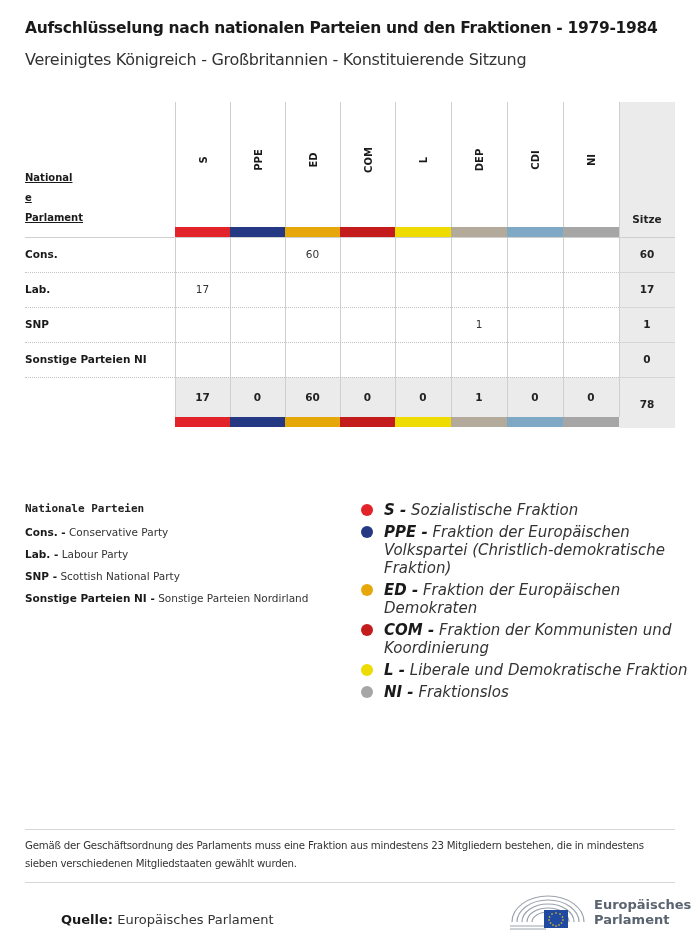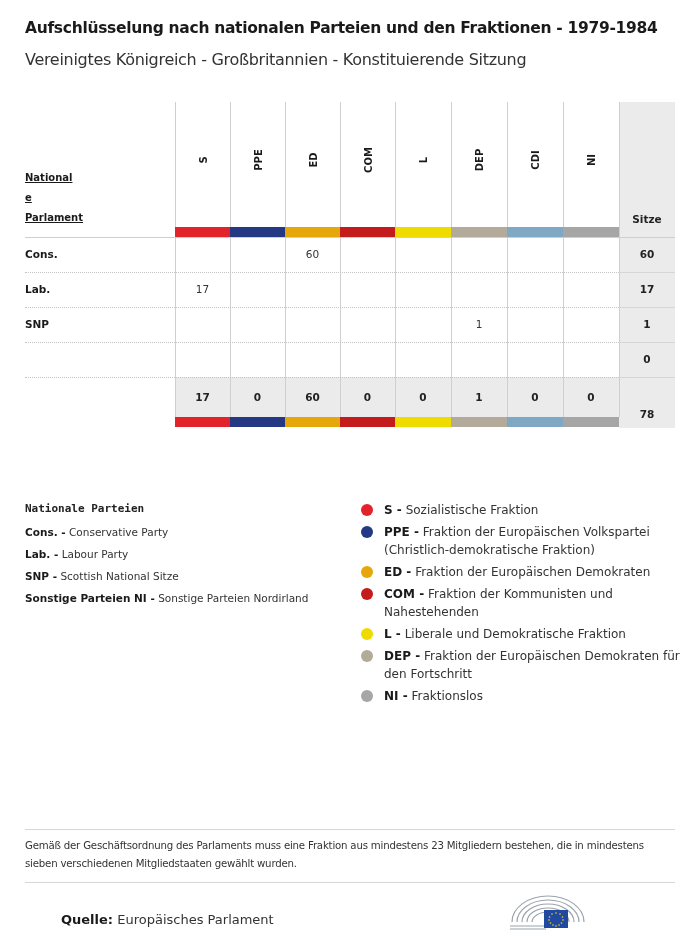--- a/index.html
+++ b/index.html
@@ -17,29 +17,29 @@
   .hdr-label { position: absolute; left: 0; top: 66px; font-size: 10px; font-weight: bold; line-height: 20px; color: #1a1a1a; text-decoration: underline; }
   .sitze-lbl { position: absolute; left: 594px; top: 111px; width: 56px; text-align: center; font-size: 10.5px; font-weight: bold; }
   .hsolid { position: absolute; left: 0; top: 135px; width: 650px; height: 1px; background: #cfcfcf; }
   .row { position: absolute; left: 0; width: 650px; height: 35px; }
   .row .rlabel { position: absolute; left: 0; top: 0; line-height: 35px; font-size: 10.5px; font-weight: bold; color: #1a1a1a; }
   .row .cell { position: absolute; top: 0; width: 55px; text-align: center; line-height: 35px; font-size: 10.5px; color: #333; }
   .row .sum { position: absolute; left: 594px; width: 56px; top: 0; text-align: center; line-height: 35px; font-size: 10.5px; font-weight: bold; }
   .dotline { position: absolute; left: 0; width: 594px; height: 0; border-top: 1px dotted #c4c4c4; }
   .sline { position: absolute; left: 594px; width: 56px; height: 1px; background: #d6d6d6; }
   .tot { position: absolute; top: 275px; width: 55px; text-align: center; line-height: 40px; font-size: 10.5px; font-weight: bold; }
-  .grand { position: absolute; left: 594px; top: 292px; width: 56px; text-align: center; line-height: 40px; font-size: 10.5px; font-weight: bold; }
+  .grand { position: absolute; left: 594px; top: 282px; width: 56px; text-align: center; line-height: 40px; font-size: 10.5px; font-weight: bold; }
 
   .legend-left { position: absolute; left: 25px; top: 502px; }
   .legend-left h3 { font-family: "DejaVu Sans Mono", monospace; font-size: 11px; font-weight: bold; margin-bottom: 6px; }
   .legend-left .li { font-size: 10.5px; line-height: 22px; color: #333; }
   .legend-left .li b { color: #1a1a1a; margin-top: 6px; }
   .legend-right { position: absolute; left: 360px; top: 501px; width: 330px; }
   .legend-right h3 { font-size: 10.5px; font-weight: bold; margin-bottom: 8px; color: #1a1a1a; }
-  .gi { position: relative; padding-left: 24px; font-size: 12px; line-height: 18px; color: #333; margin-bottom: 4px; }
+  .gi { position: relative; padding-left: 24px; font-size: 15px; line-height: 18px; color: #333; margin-bottom: 4px; font-style: italic; }
   .gi .dot { position: absolute; left: 1px; top: 3px; width: 12px; height: 12px; border-radius: 50%; }
   .gi b { color: #1a1a1a; }
 
   .hr1 { position: absolute; left: 25px; top: 829px; width: 650px; height: 1px; background: #d6d6d6; }
   .note { position: absolute; left: 25px; top: 837px; width: 650px; font-size: 10.2px; line-height: 18px; color: #333; letter-spacing: -0.2px; }
   .hr2 { position: absolute; left: 25px; top: 882px; width: 650px; height: 1px; background: #d6d6d6; }
   .source { position: absolute; left: 25px; top: 912px; font-size: 13px; color: #333; }
   .source b { color: #1a1a1a; margin-left: 36px; }
   .logo { position: absolute; left: 508px; top: 892px; width: 170px; height: 40px; }
   .logo-text { position: absolute; left: 86px; top: 5px; font-size: 13px; font-weight: bold; color: #5a6470; line-height: 15px; }
@@ -145,20 +145,21 @@
       <div class="cell" style="left: 315px; width: 55px;"></div>
       <div class="cell" style="left: 370px; width: 56px;"></div>
       <div class="cell" style="left: 426px; width: 56px;">1</div>
       <div class="cell" style="left: 482px; width: 56px;"></div>
       <div class="cell" style="left: 538px; width: 56px;"></div>
       <div class="sum">1</div>
     </div>
     <div class="dotline" style="top: 240px;"></div>
     <div class="sline" style="top: 240px;"></div>
     <div class="row" style="top: 240px;">
+      <div class="rlabel">Sonstige Parteien NI</div>
       <div class="cell" style="left: 150px; width: 55px;"></div>
       <div class="cell" style="left: 205px; width: 55px;"></div>
       <div class="cell" style="left: 260px; width: 55px;"></div>
       <div class="cell" style="left: 315px; width: 55px;"></div>
       <div class="cell" style="left: 370px; width: 56px;"></div>
       <div class="cell" style="left: 426px; width: 56px;"></div>
       <div class="cell" style="left: 482px; width: 56px;"></div>
       <div class="cell" style="left: 538px; width: 56px;"></div>
       <div class="sum">0</div>
     </div>
@@ -173,33 +174,32 @@
     <div class="tot" style="left: 482px; width: 56px;">0</div>
     <div class="tot" style="left: 538px; width: 56px;">0</div>
     <div class="grand">78</div>
   </div>
 
 <div class="legend-left">
   <h3>Nationale Parteien</h3>
   <div id="lp">
       <div class="li"><b>Cons. -</b> <span>Conservative Party</span></div>
       <div class="li"><b>Lab. -</b> <span>Labour Party</span></div>
-      <div class="li"><b>SNP -</b> <span>Scottish National Sitze</span></div>
+      <div class="li"><b>SNP -</b> <span>Scottish National Party</span></div>
       <div class="li"><b>Sonstige Parteien NI -</b> <span>Sonstige Parteien Nordirland</span></div>
     </div>
 </div>
 
 <div class="legend-right">
   <div id="lg">
       <div class="gi"><span class="dot" style="background: rgb(226, 36, 42);"></span><b>S -</b> <span>Sozialistische Fraktion</span></div>
       <div class="gi"><span class="dot" style="background: rgb(37, 56, 131);"></span><b>PPE -</b> <span>Fraktion der Europäischen Volkspartei (Christlich-demokratische Fraktion)</span></div>
       <div class="gi"><span class="dot" style="background: rgb(230, 167, 10);"></span><b>ED -</b> <span>Fraktion der Europäischen Demokraten</span></div>
-      <div class="gi"><span class="dot" style="background: rgb(196, 27, 29);"></span><b>COM -</b> <span>Fraktion der Kommunisten und Nahestehenden</span></div>
+      <div class="gi"><span class="dot" style="background: rgb(196, 27, 29);"></span><b>COM -</b> <span>Fraktion der Kommunisten und Koordinierung</span></div>
       <div class="gi"><span class="dot" style="background: rgb(238, 219, 0);"></span><b>L -</b> <span>Liberale und Demokratische Fraktion</span></div>
-      <div class="gi"><span class="dot" style="background: rgb(179, 170, 156);"></span><b>DEP -</b> <span>Fraktion der Europäischen Demokraten für den Fortschritt</span></div>
       <div class="gi"><span class="dot" style="background: rgb(166, 166, 166);"></span><b>NI -</b> <span>Fraktionslos</span></div>
     </div>
 </div>
 
 <div class="hr1"></div>
 <div class="note">Gemäß der Geschäftsordnung des Parlaments muss eine Fraktion aus mindestens 23 Mitgliedern bestehen, die in mindestens sieben verschiedenen Mitgliedstaaten gewählt wurden.</div>
 <div class="hr2"></div>
 <div class="source"><b>Quelle:</b> <span>Europäisches Parlament</span></div>
 
 <div class="logo">
@@ -221,13 +221,17 @@
         <circle cx="53.5" cy="31" r="0.8"></circle>
         <circle cx="51" cy="33" r="0.8"></circle>
       <circle cx="48" cy="34" r="0.8"></circle>
         <circle cx="45" cy="33" r="0.8"></circle>
         <circle cx="42.5" cy="31" r="0.8"></circle>
         <circle cx="41" cy="28" r="0.8"></circle>
         <circle cx="41.5" cy="25" r="0.8"></circle>
         <circle cx="44" cy="22" r="0.8"></circle>
     </g>
   </svg>
+  <div class="logo-text">
+    <div>Europäisches</div>
+    <div>Parlament</div>
+  </div>
 </div>
 
 </body></html>

